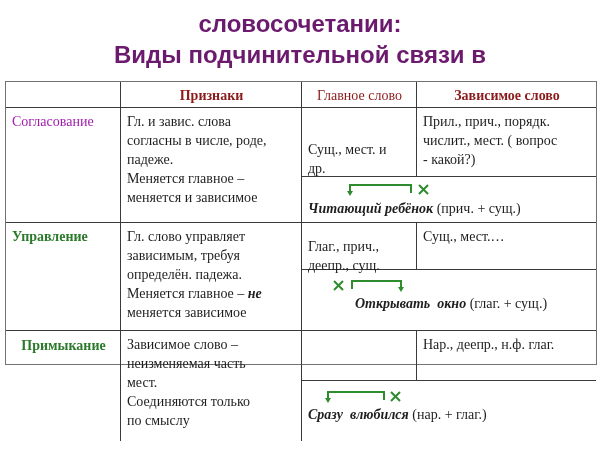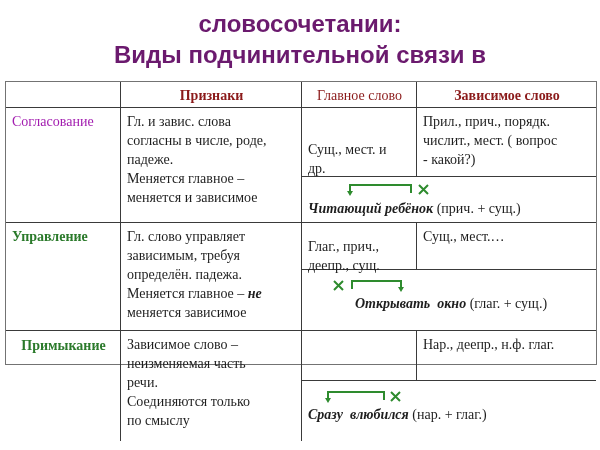--- a/index.html
+++ b/index.html
@@ -95,21 +95,21 @@
     </svg>
     <div style="position:absolute;left:6px;top:24px;white-space:nowrap;margin-left:47px;">
       <span class="ex">Открывать</span>&nbsp;&nbsp;<span class="ex">окно</span><span> (глаг. + сущ.)</span>
     </div>
   </div>
 
   <div class="cell type-bold" style="left:0;top:250px;width:114px;text-align:center;">Примыкание</div>
   <div class="cell" style="left:115px;top:249px;width:180px;">
     <span class="line">Зависимое слово –</span>
     <span class="line">неизменяемая часть</span>
-    <span class="line">речи.</span>
+    <span class="line">мест.</span>
     <span class="line">Соединяются только</span>
     <span class="line">по смыслу</span>
   </div>
   <div class="cell" style="left:411px;top:249px;width:179px;">
     <span class="line">Нар., деепр., н.ф. глаг.</span>
   </div>
   <div class="cell" style="left:296px;top:299px;width:294px;height:60px;">
     <svg class="arrow" style="left:22px;top:9px;" width="90" height="14">
       <path d="M60 10 V2 H4 V10" fill="none" stroke="#2e8b2e" stroke-width="2"></path>
       <path d="M1 8 L4 13 L7 8 Z" fill="#2e8b2e"></path>

